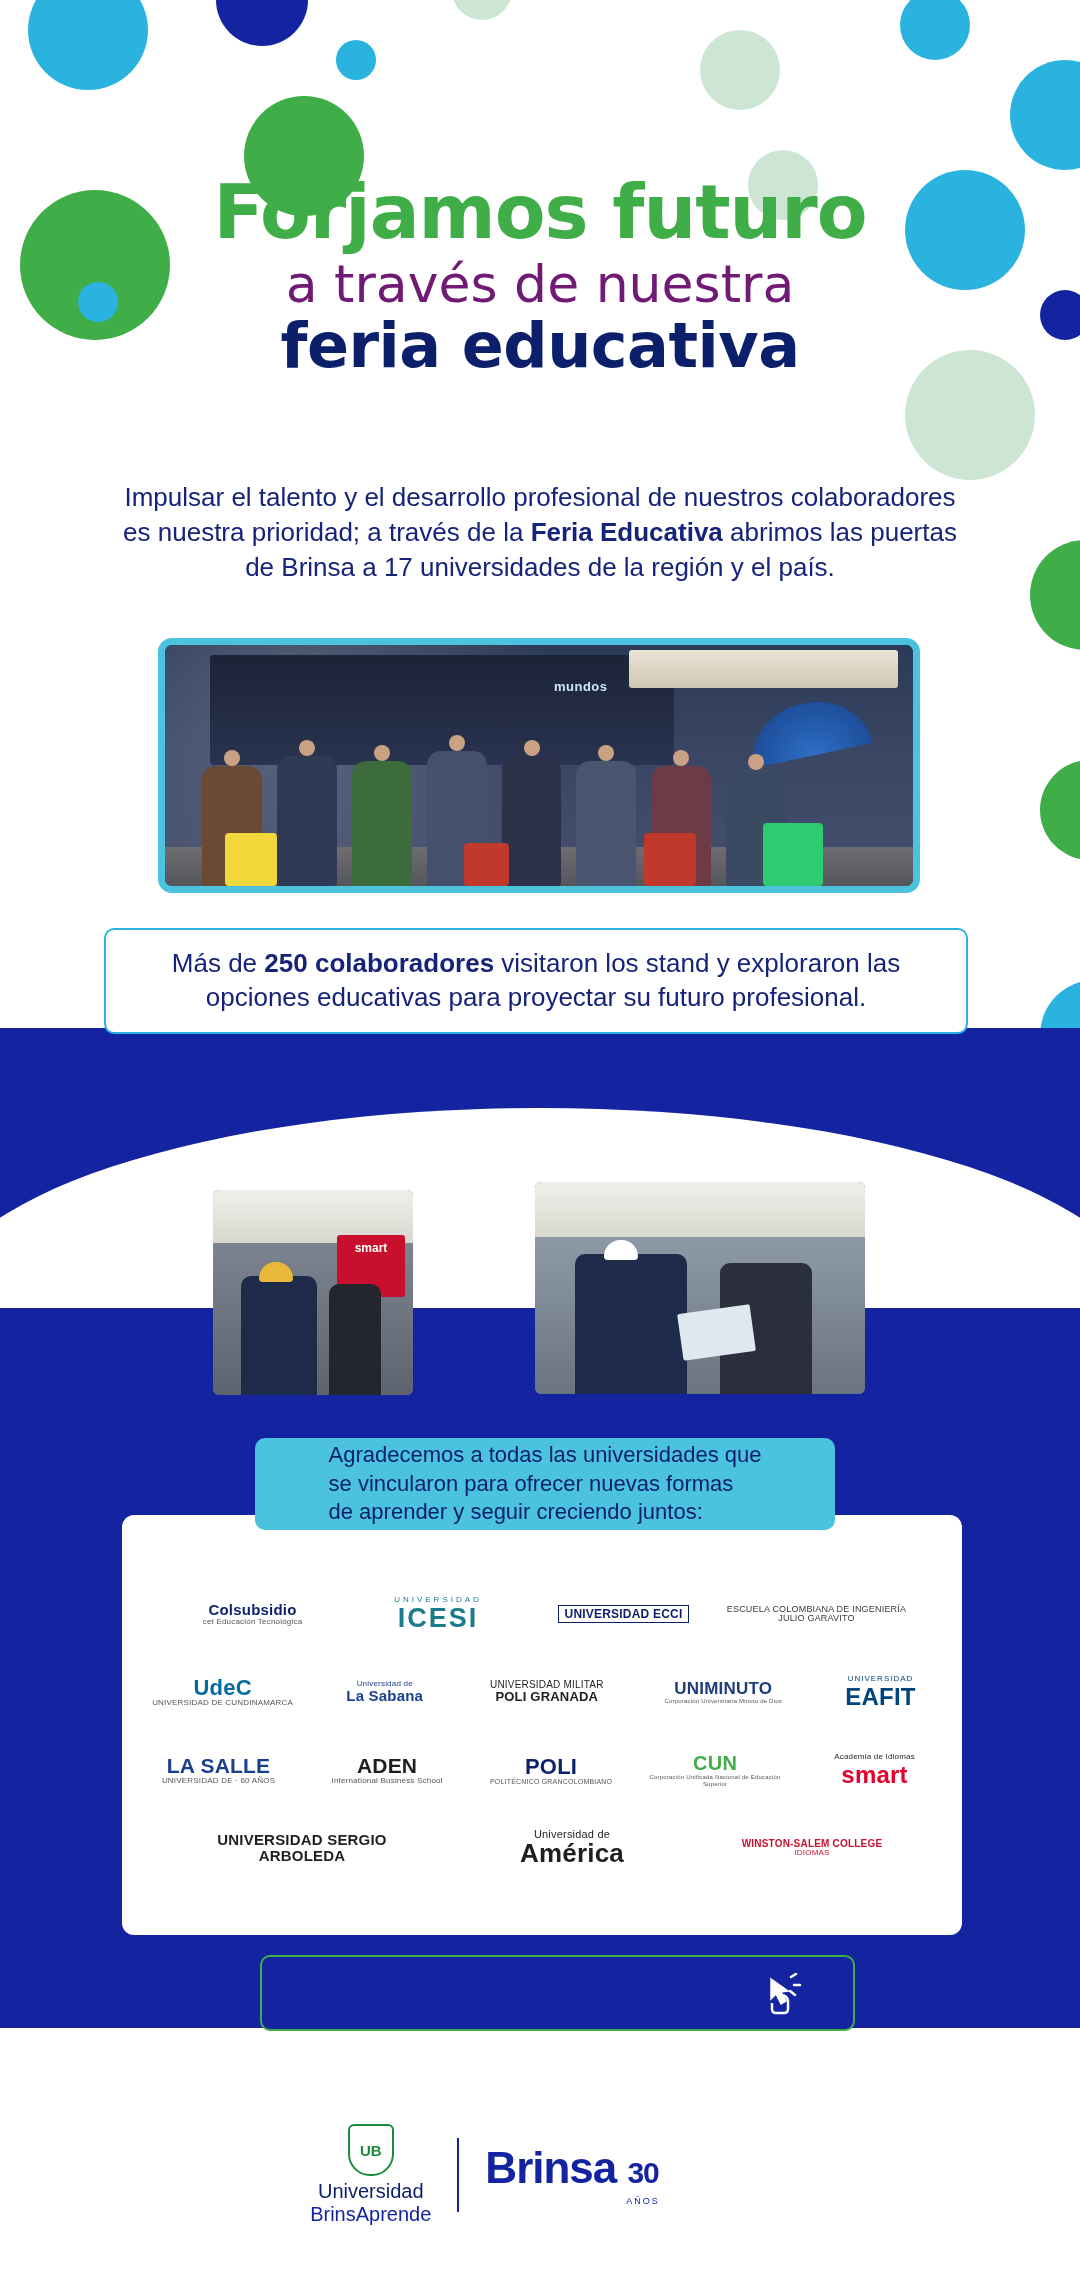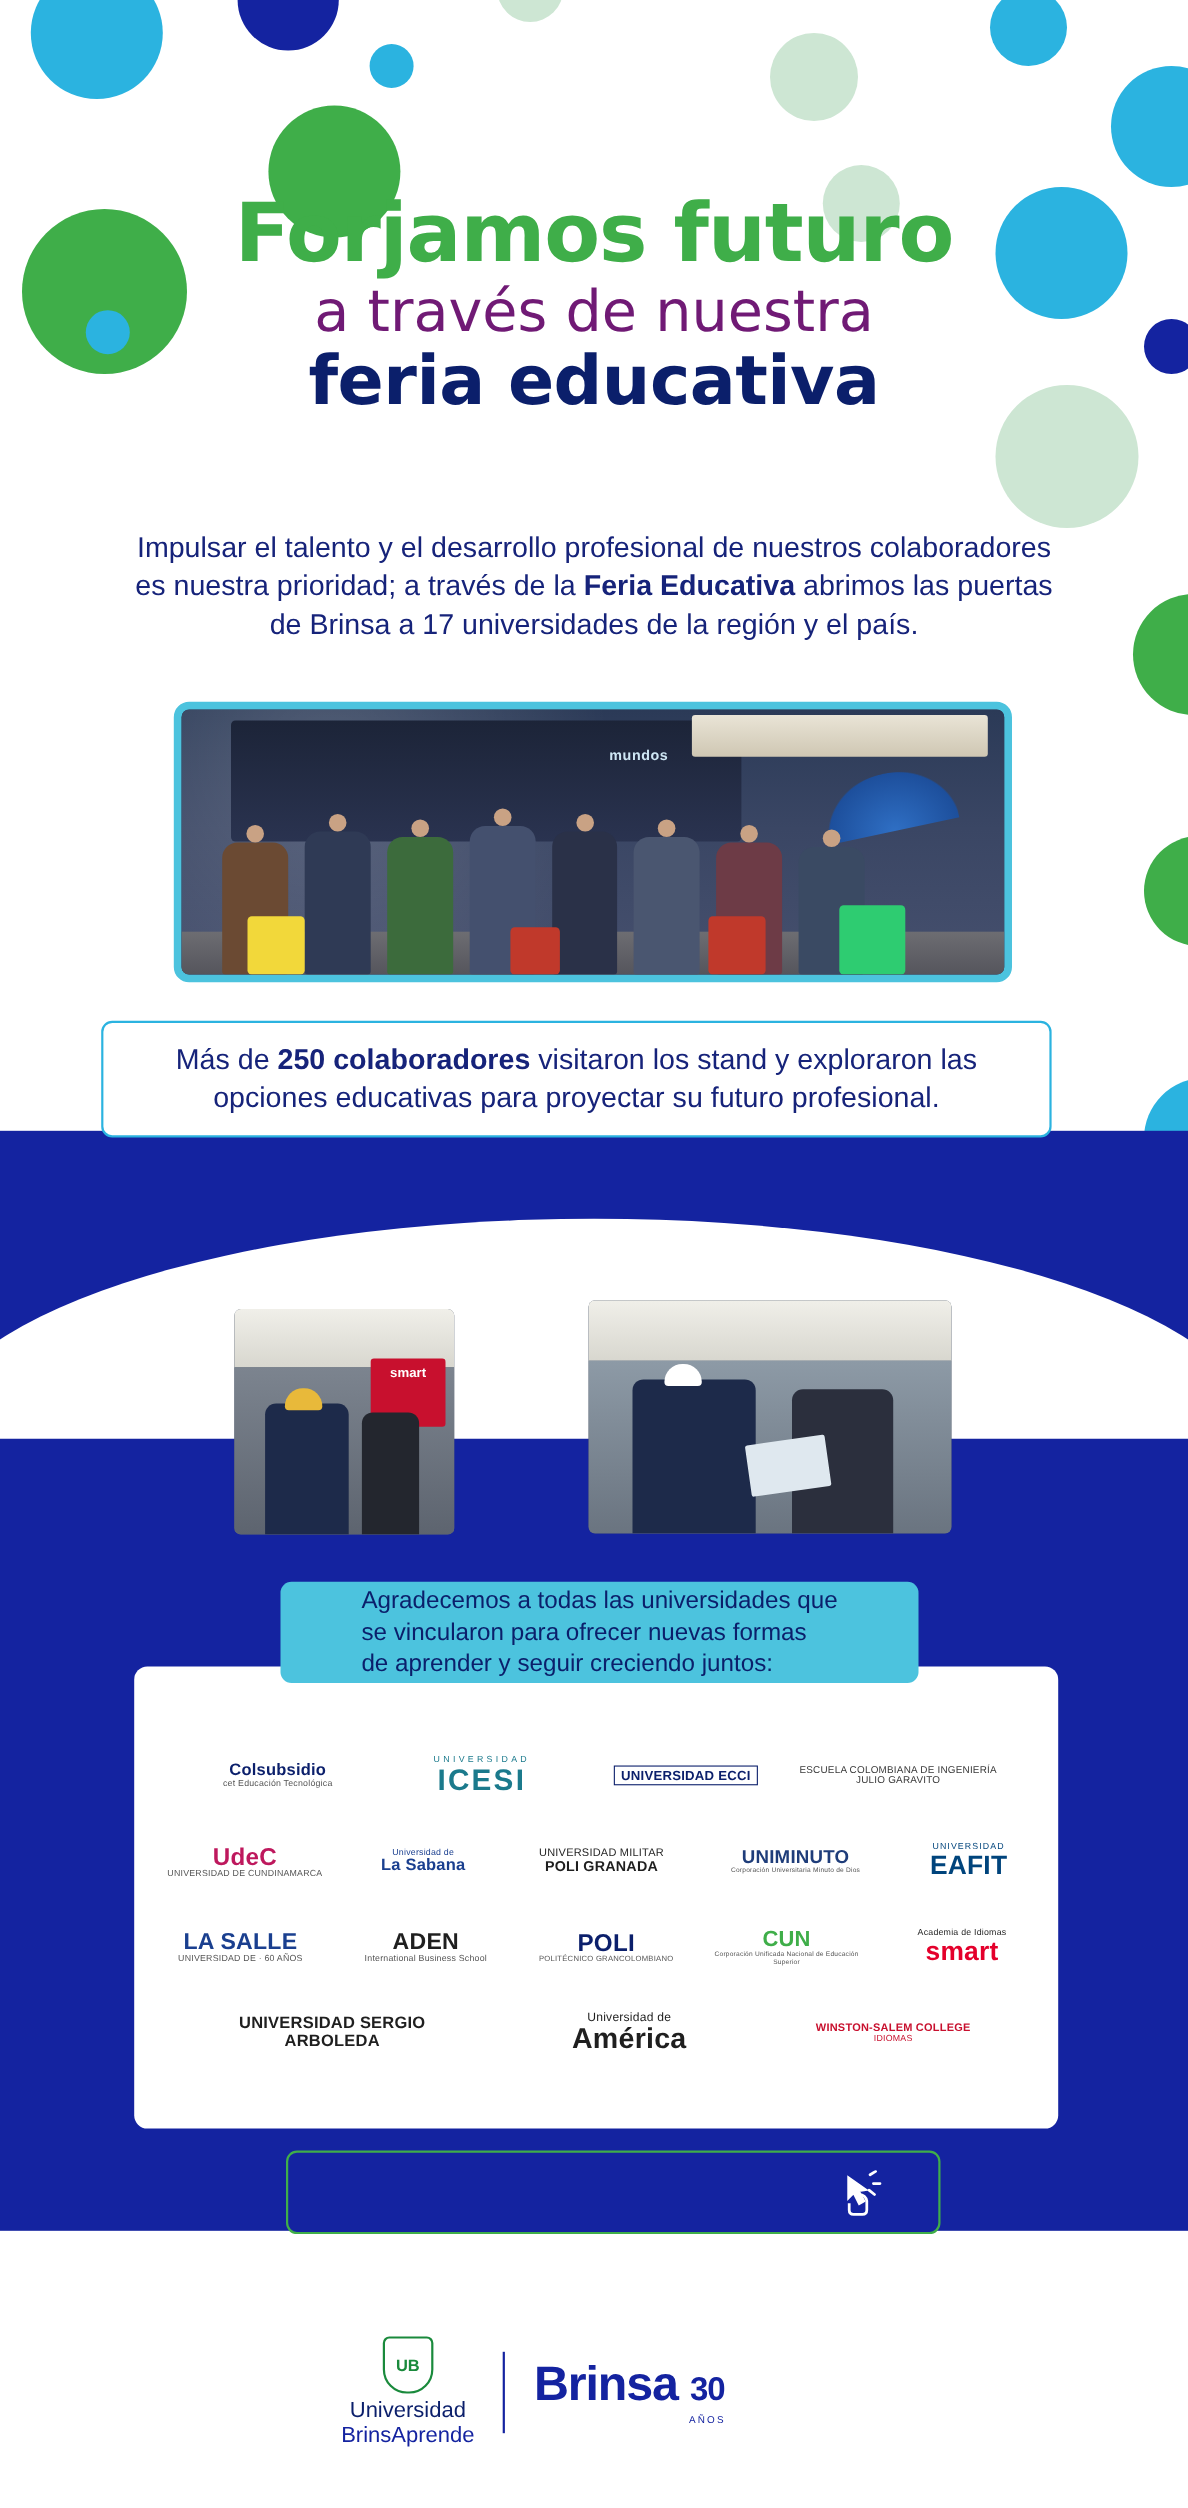--- a/index.html
+++ b/index.html
@@ -101,21 +101,21 @@
   }
   .p-head { position: absolute; top: -16px; left: 50%; transform: translateX(-50%);
     width: 16px; height: 16px; border-radius: 50%; background: #c9a284; }
   .ground {
     position: absolute; left: 0; right: 0; bottom: 0; height: 16%;
     background: linear-gradient(180deg,#6d6d72,#55555c);
   }
 
   
   .highlight {
-    position: absolute; top: 928px; left: 92px;
+    position: absolute; top: 928px; left: 104px;
     width: 864px; height: 106px;
     border: 2px solid #2BB3E0;
     border-radius: 10px;
     background: #ffffff;
     display: flex; align-items: center; justify-content: center;
     text-align: center;
     z-index: 6;
   }
   .highlight p {
     font-size: 26px; line-height: 1.3; color: #16237a; padding: 0 22px;
@@ -367,21 +367,21 @@
         <span class="logo-name" style="font-size:12px;color:#0B1F6B;border:1px solid #0B1F6B;padding:2px 6px;">UNIVERSIDAD ECCI</span>
       </div>
       <div class="logo-cell" style="width:180px;">
         <span class="logo-sub" style="font-size:9px;color:#3a3a3a;">ESCUELA COLOMBIANA DE INGENIERÍA</span>
         <span class="logo-sub" style="font-size:9px;color:#3a3a3a;">JULIO GARAVITO</span>
       </div>
     </div>
 
     <div class="logo-row">
       <div class="logo-cell" style="width:160px;">
-        <span class="logo-name" style="font-size:22px;color:#be185d;">UdeC</span>
+        <span class="logo-name" style="font-size:22px;color:#0369a1;">UdeC</span>
         <span class="logo-sub">UNIVERSIDAD DE CUNDINAMARCA</span>
       </div>
       <div class="logo-cell" style="width:120px;">
         <span class="logo-sub" style="color:#1a3f8f;">Universidad de</span>
         <span class="logo-name" style="font-size:15px;color:#1a3f8f;">La Sabana</span>
       </div>
       <div class="logo-cell" style="width:160px;">
         <span class="logo-sub" style="font-size:10px;color:#1f1f1f;">UNIVERSIDAD MILITAR</span>
         <span class="logo-name" style="font-size:13px;color:#1f1f1f;">POLI GRANADA</span>
       </div>

